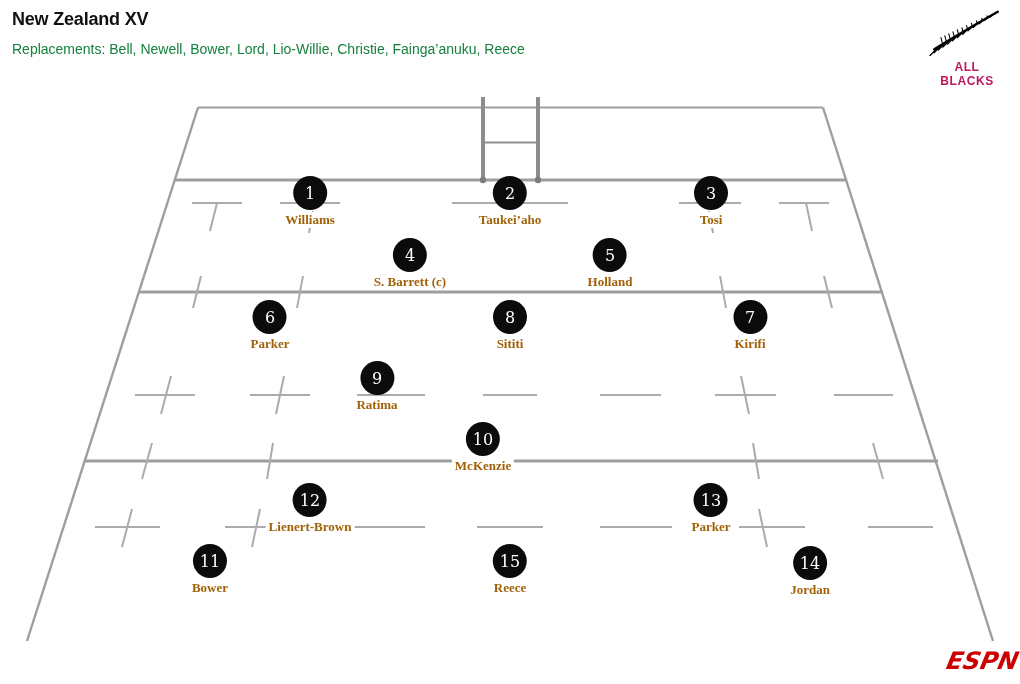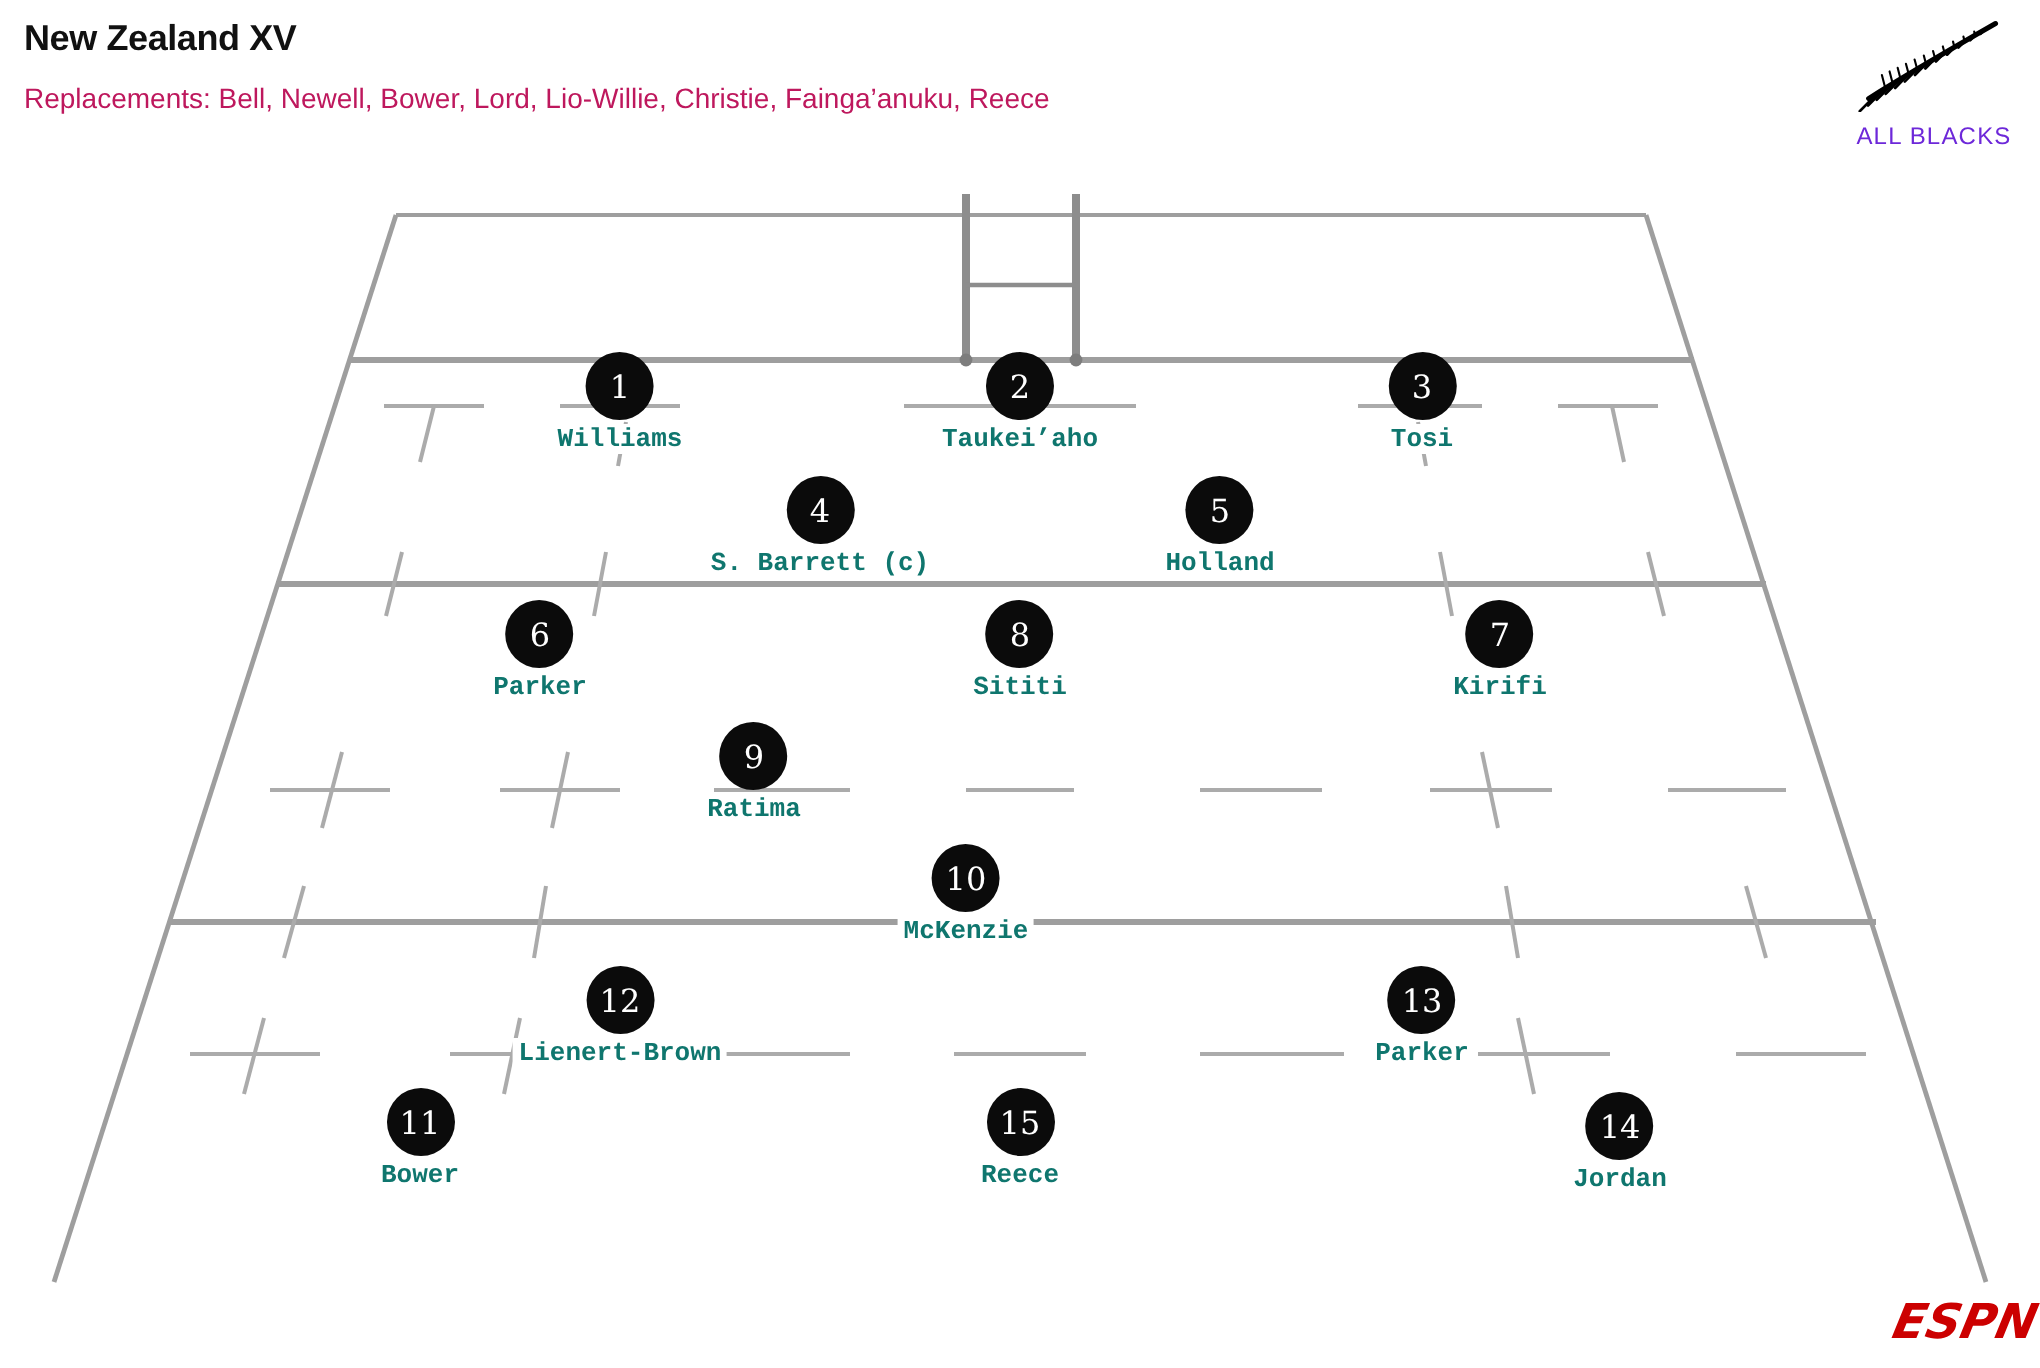--- a/index.html
+++ b/index.html
@@ -6,45 +6,45 @@
   body{
     width:1020px;height:684px;position:relative;overflow:hidden;
     background:#ffffff;font-family:"Liberation Sans",sans-serif;
   }
   .title{
     position:absolute;left:12px;top:9px;
     font-size:18px;font-weight:700;color:#111;letter-spacing:-0.2px;
   }
   .subtitle{
     position:absolute;left:12px;top:41px;
-    font-size:14px;color:#be185d;
+    font-size:14px;color:#15803d;
   }
   #pitch{position:absolute;left:0;top:0;z-index:1}
   .chip{
     position:absolute;z-index:3;
     display:flex;flex-direction:column;align-items:center;
     transform:translateX(-50%);
   }
   .num{
     width:34px;height:34px;border-radius:50%;
     background:#0b0b0b;color:#fff;
     font-family:"DejaVu Serif",serif;font-size:16px;
     display:flex;align-items:center;justify-content:center;
   }
   .pname{
     margin-top:2px;background:#fff;padding:0 3px;
-    font-family:Liberation Mono, monospace;font-weight:700;
-    font-size:13px;color:#0f766e;white-space:nowrap;
+    font-family:Liberation Serif, serif;font-weight:700;
+    font-size:13px;color:#a16207;white-space:nowrap;
   }
   .ab{
     position:absolute;left:927px;top:6px;width:80px;
     text-align:center;z-index:2;
   }
   .ab-text{
-    font-size:12px;font-weight:400;letter-spacing:0.6px;color:#6d28d9;margin-top:0px;
+    font-size:12px;font-weight:700;letter-spacing:0.6px;color:#be185d;margin-top:0px;
   }
   .espn{
     position:absolute;left:947px;top:647px;z-index:2;
     font-family:"DejaVu Sans",sans-serif;font-weight:700;font-style:italic;
     font-size:24px;color:#cc0000;transform:skewX(-12deg);
   }
 </style>
 </head>
 <body>
 

